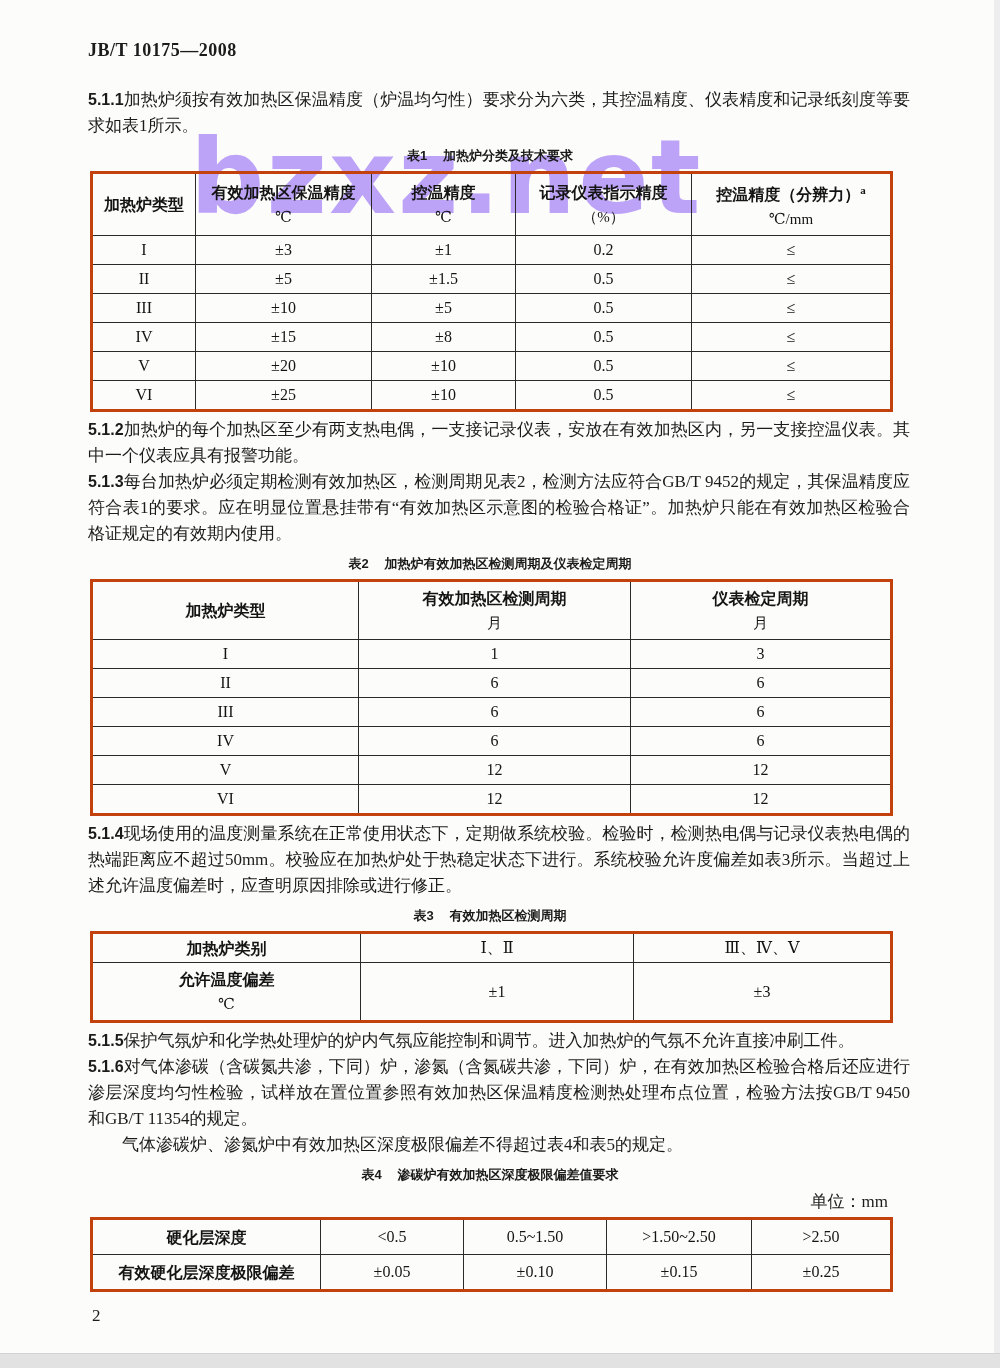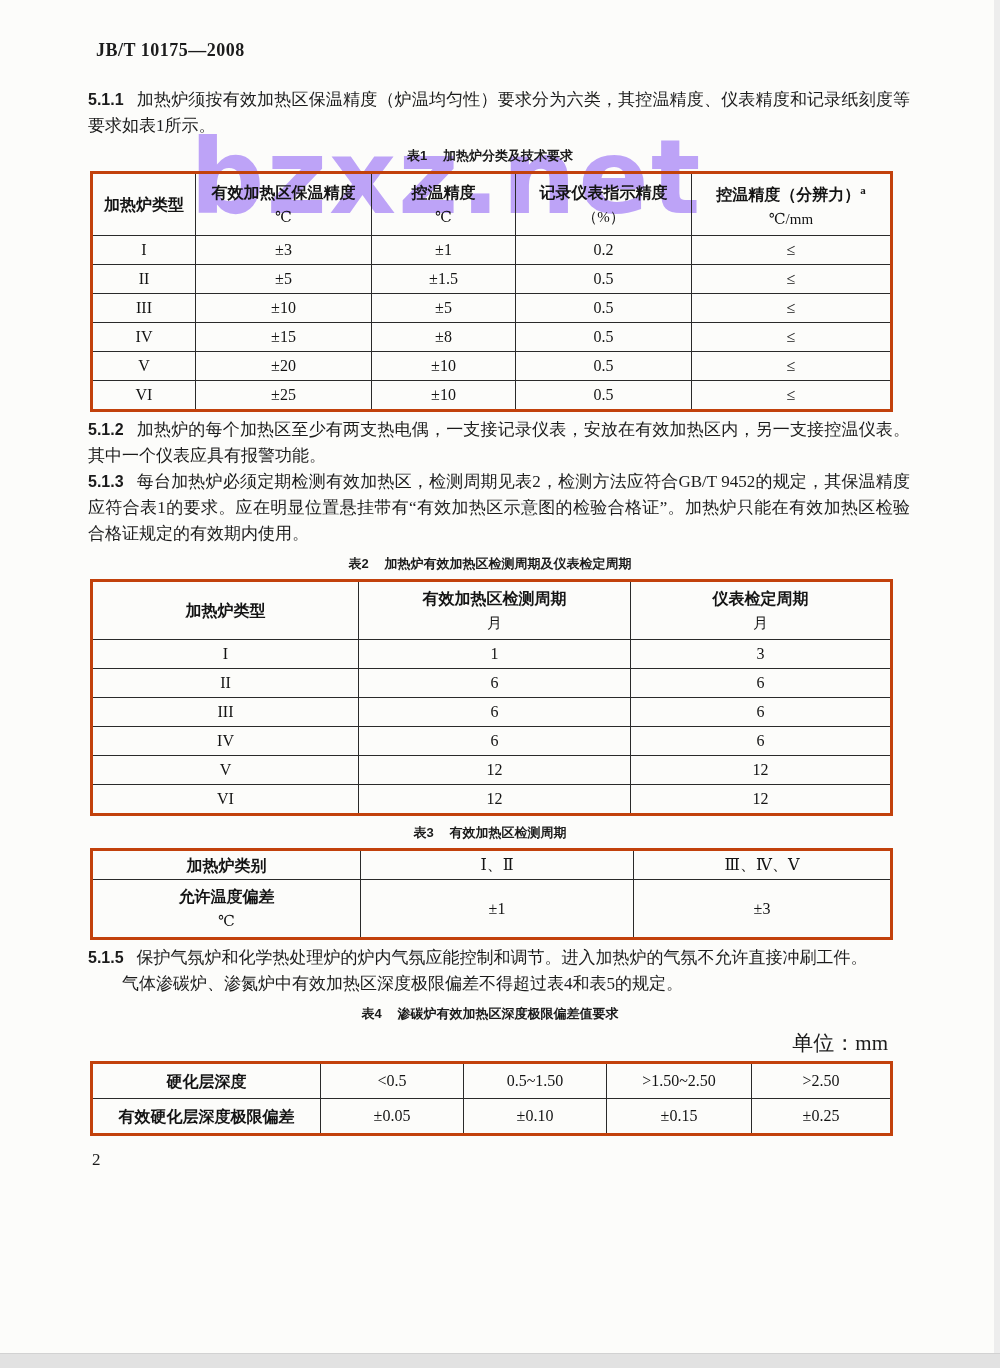--- a/index.html
+++ b/index.html
@@ -9,26 +9,26 @@
     font-family:"Liberation Serif","DejaVu Serif",serif;
     color:#1b1b1b;
   }
   .watermark {
     position:absolute; left:190px; top:116px; z-index:0;
     font-family:"DejaVu Sans","Liberation Sans",sans-serif;
     font-weight:700; font-size:104px; letter-spacing:2px;
     color:#8b5cf6; opacity:0.55; user-select:none;
   }
   .content { position:absolute; left:88px; top:40px; width:822px; z-index:1; }
-  .doc-header { font-weight:700; font-size:18px; letter-spacing:0.5px; margin:0 0 26px 8px; }
+  .doc-header { font-weight:700; font-size:18px; letter-spacing:0.5px; margin:0 0 26px 0; }
   .para { margin:0; font-size:17px; line-height:26px; text-align:justify; }
   .para.mt { margin-top:5px; }
   .secnum {
     font-family:"Liberation Sans","DejaVu Sans",sans-serif;
-    font-weight:700; font-size:16px; margin-right:13px;
+    font-weight:700; font-size:16px; 
   }
   .indent { text-indent:34px; }
   .tbl-title {
     width:800px; text-align:center; font-weight:700; font-size:13px;
     font-family:"Liberation Sans","DejaVu Sans",sans-serif;
     margin:8px 0 6px 2px;
   }
   .tbl-label { margin-right:16px; }
   table.tbl {
     width:800px; margin-left:2px; border-collapse:collapse; table-layout:fixed;
@@ -37,21 +37,21 @@
   table.tbl td {
     border:1.6px solid #2a2a2a; text-align:center; vertical-align:middle;
     font-size:16px; padding:1px 4px; height:26px; color:#141414;
   }
   tr.hdr td { padding:4px 4px; }
   .hname { font-weight:700; font-size:16px; line-height:25px; }
   .hname sup { font-size:11px; }
   .hunit { font-weight:400; font-size:15px; line-height:24px; }
   td.fn { text-align:left; padding-left:30px; font-size:15px; height:24px; }
   td.fn sup { font-size:11px; font-weight:700; margin-right:10px; }
-  .unit-note { width:798px; text-align:right; font-size:21px; margin:6px 0 4px 2px; }
+  .unit-note { width:798px; text-align:right; font-size:17px; margin:6px 0 4px 2px; }
   .page-number { font-size:17px; margin:14px 0 0 4px; }
   .edge-right { position:absolute; top:0; right:0; width:6px; height:100%; background:#ededed; z-index:2; }
   .edge-bottom { position:absolute; left:0; bottom:0; width:100%; height:14px; background:#e2e2e2; border-top:1px solid #d2d2d2; z-index:2; }
 </style>
 </head>
 <body>
 
 <div class="page">
   <div class="watermark">bzxz.net</div>
 
@@ -189,20 +189,21 @@
             <td>12</td>
           </tr>
       <tr>
             <td>VI</td>
             <td>12</td>
             <td>12</td>
           </tr>
     </tbody>
       </table>
 
+    <p class="para mt"><span class="secnum">5.1.4</span><span>现场使用的温度测量系统在正常使用状态下，定期做系统校验。检验时，检测热电偶与记录仪表热电偶的热端距离应不超过50mm。校验应在加热炉处于热稳定状态下进行。系统校验允许度偏差如表3所示。当超过上述允许温度偏差时，应查明原因排除或进行修正。</span></p>
 
     <div class="tbl-title"><span class="tbl-label">表3</span><span>有效加热区检测周期</span></div>
 
     <table class="tbl">
       <colgroup>
           <col style="width:269px">
           <col style="width:273px">
           <col style="width:258px">
         </colgroup>
       <tbody>
@@ -218,20 +219,21 @@
               <div class="hname">允许温度偏差</div>
               <div class="hunit">℃</div>
             </td>
         <td>±1</td>
         <td>±3</td>
       </tr>
     </tbody>
       </table>
 
     <p class="para mt"><span class="secnum">5.1.5</span><span>保护气氛炉和化学热处理炉的炉内气氛应能控制和调节。进入加热炉的气氛不允许直接冲刷工件。</span></p>
+    <p class="para"><span class="secnum">5.1.6</span><span>对气体渗碳（含碳氮共渗，下同）炉，渗氮（含氮碳共渗，下同）炉，在有效加热区检验合格后还应进行渗层深度均匀性检验，试样放在置位置参照有效加热区保温精度检测热处理布点位置，检验方法按GB/T 9450和GB/T 11354的规定。</span></p>
     <p class="para indent"><span>气体渗碳炉、渗氮炉中有效加热区深度极限偏差不得超过表4和表5的规定。</span></p>
 
     <div class="tbl-title"><span class="tbl-label">表4</span><span>渗碳炉有效加热区深度极限偏差值要求</span></div>
 
     <div class="unit-note">单位：mm</div>
 
     <table class="tbl">
       <colgroup>
           <col style="width:229px">
           <col style="width:143px">

